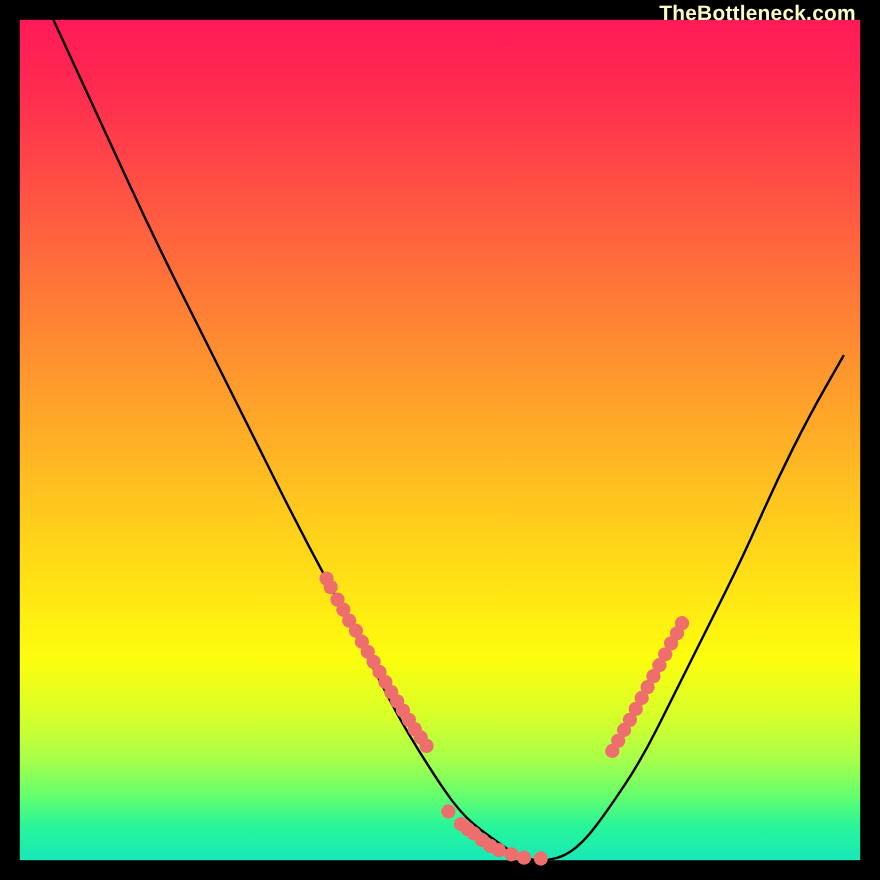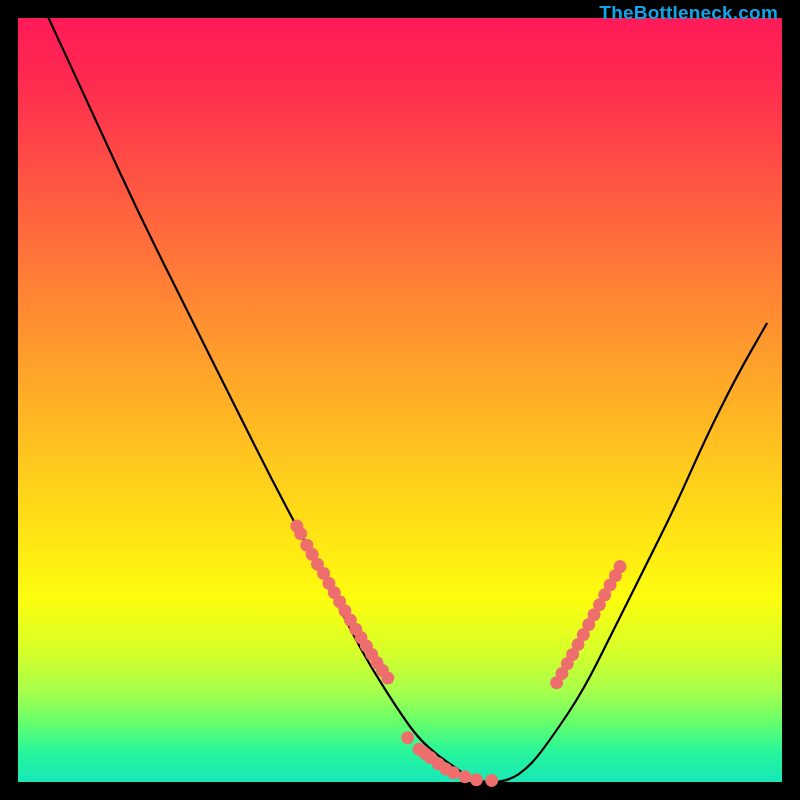--- a/index.html
+++ b/index.html
@@ -32,21 +32,21 @@
       #28f59a 96%,
       #18e8b8 100%);
   }
   .watermark {
     position: absolute;
     top: 2px;
     right: 22px;
     font-family: Arial, Helvetica, sans-serif;
     font-size: 19px;
     font-weight: bold;
-    color: #0ea5e9;
+    color: #fef9c3;
     letter-spacing: 0.2px;
   }
   svg.curve {
     position: absolute;
     left: 0; top: 0;
     width: 764px;
     height: 764px;
     overflow: visible;
   }
 </style>

